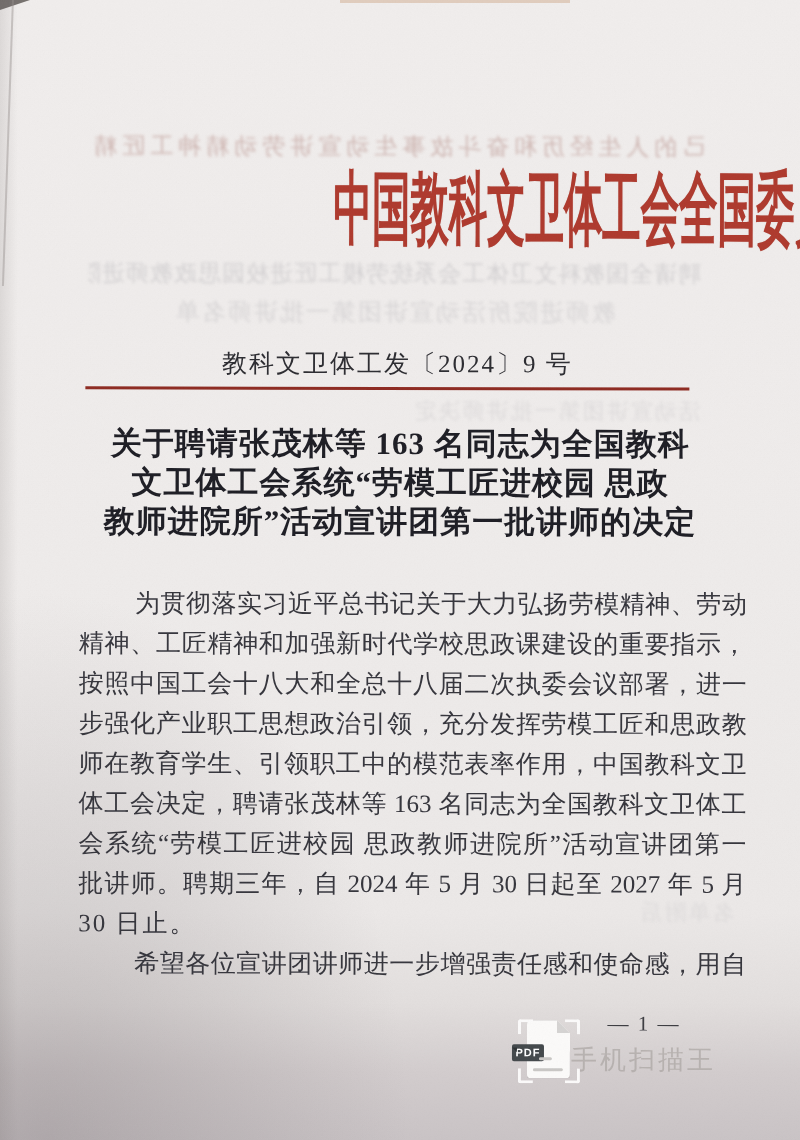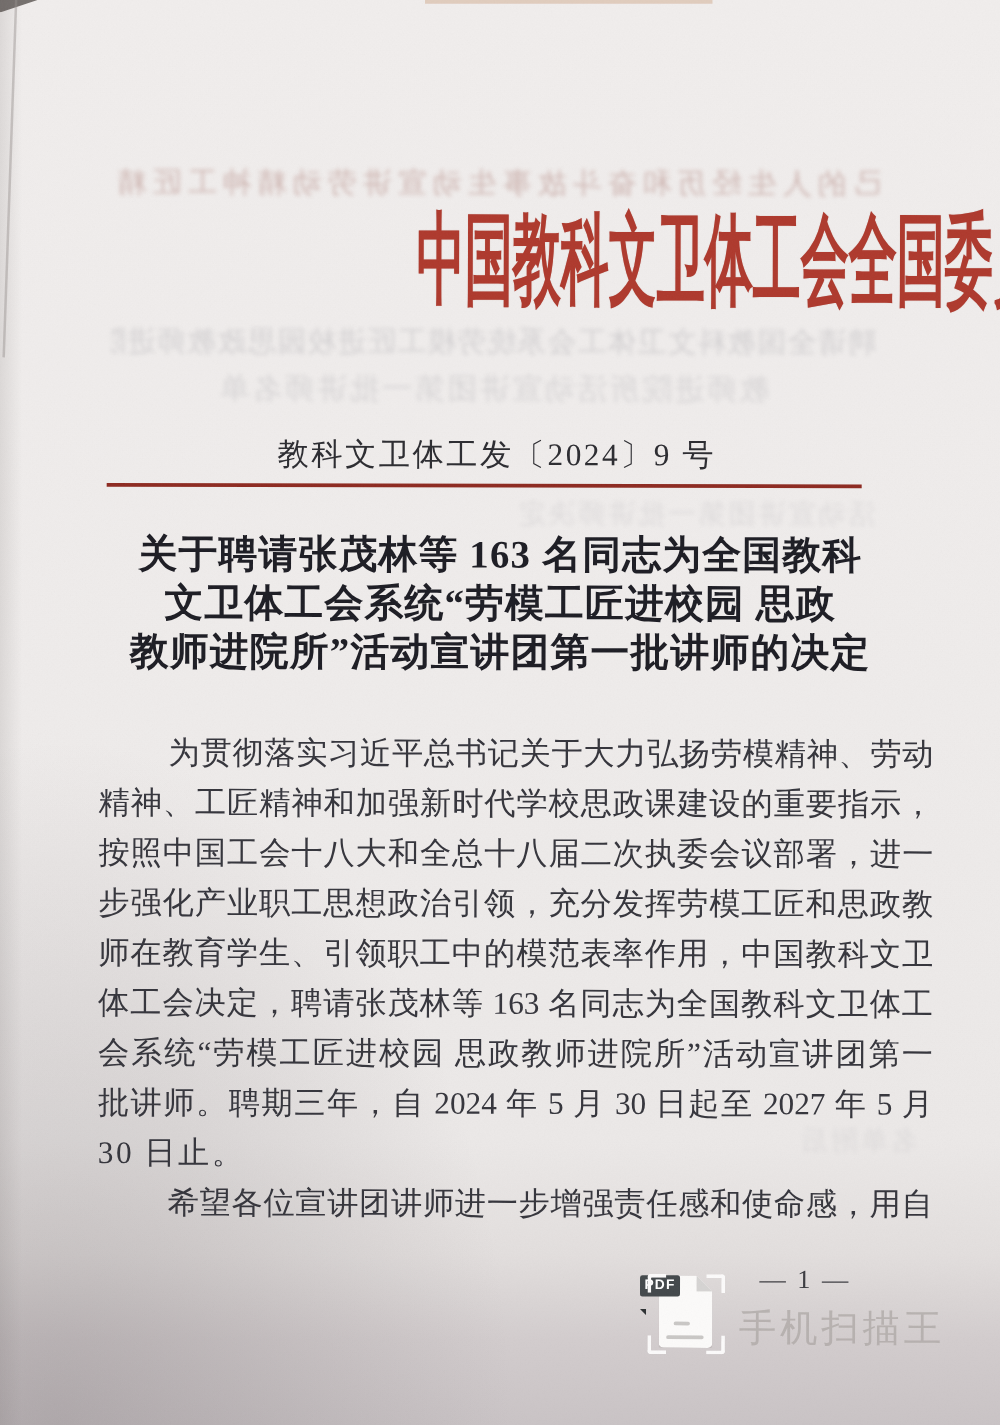--- a/index.html
+++ b/index.html
@@ -39,36 +39,36 @@
 
   .body-block{position:absolute;top:584px;left:79px;width:668px;color:#35353c;}
   .body-line{width:668px;height:40px;line-height:40px;font-size:25px;
     text-align:justify;text-align-last:justify;white-space:normal;}
   .body-line.indent{text-indent:56px;}
   .body-line.plain{text-align:left;text-align-last:left;letter-spacing:2px;}
 
   .page-number{position:absolute;top:1011px;left:600px;width:90px;text-align:center;
     font-size:21px;color:#3c3c41;letter-spacing:2px;white-space:nowrap;}
 
-  .watermark{position:absolute;top:1042px;left:592px;font-size:30px;letter-spacing:3px;
+  .watermark{position:absolute;top:1042px;left:572px;font-size:26px;letter-spacing:3px;
     color:rgba(172,167,164,0.75);font-family:Liberation Mono, monospace;white-space:nowrap;}
 
   
   .scan-frame{position:absolute;left:519px;top:1019px;width:62px;height:64px;}
   .corner{position:absolute;width:12px;height:12px;border:0 solid #fbfafa;}
   .corner.tl{left:0;top:0;border-left-width:3px;border-top-width:3px;border-top-left-radius:3px;}
   .corner.tr{right:0;top:0;border-right-width:3px;border-top-width:3px;border-top-right-radius:3px;}
   .corner.bl{left:0;bottom:0;border-left-width:3px;border-bottom-width:3px;border-bottom-left-radius:3px;}
   .corner.br{right:0;bottom:0;border-right-width:3px;border-bottom-width:3px;border-bottom-right-radius:3px;}
   .sheet{position:absolute;left:9px;top:1px;width:43px;height:58px;background:#fbfaf9;
     border-radius:4px;box-shadow:0 1px 2px rgba(90,85,84,.25);
     clip-path:polygon(0 0,calc(100% - 13px) 0,100% 13px,100% 100%,0 100%);}
   .fold{position:absolute;left:39px;top:1px;width:13px;height:13px;background:#d5d3d2;
     clip-path:polygon(0 0,0 100%,100% 100%);}
-  .pdf-badge{position:absolute;left:-6px;top:1px;width:32px;height:17px;background:#43484b;
+  .pdf-badge{position:absolute;left:-6px;top:25px;width:32px;height:17px;background:#43484b;
     border-radius:2px;color:#ffffff;font-family:"Liberation Sans","DejaVu Sans",sans-serif;
     font-weight:bold;font-size:11px;line-height:17px;text-align:center;letter-spacing:1px;}
   .badge-fold{position:absolute;left:-6px;top:28px;width:5px;height:5px;background:#2d3133;
     clip-path:polygon(0 0,100% 0,100% 100%);}
   .doc-line{position:absolute;background:#c9c7c5;height:3px;border-radius:2px;}
   .doc-line.l1{left:21px;top:38px;width:13px;}
   .doc-line.l2{left:15px;top:49px;width:30px;}
 
   .noise{position:absolute;inset:0;pointer-events:none;opacity:.55;}
 </style>

